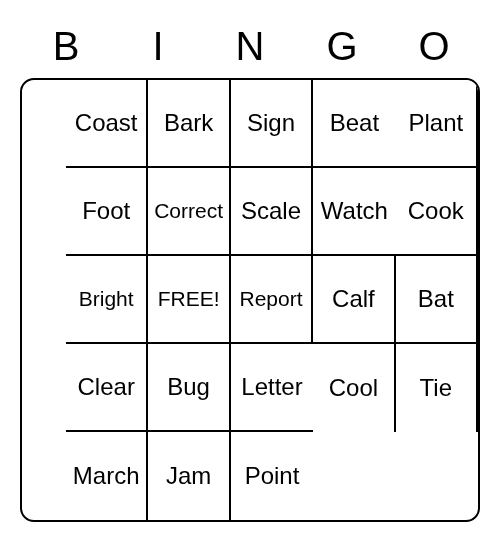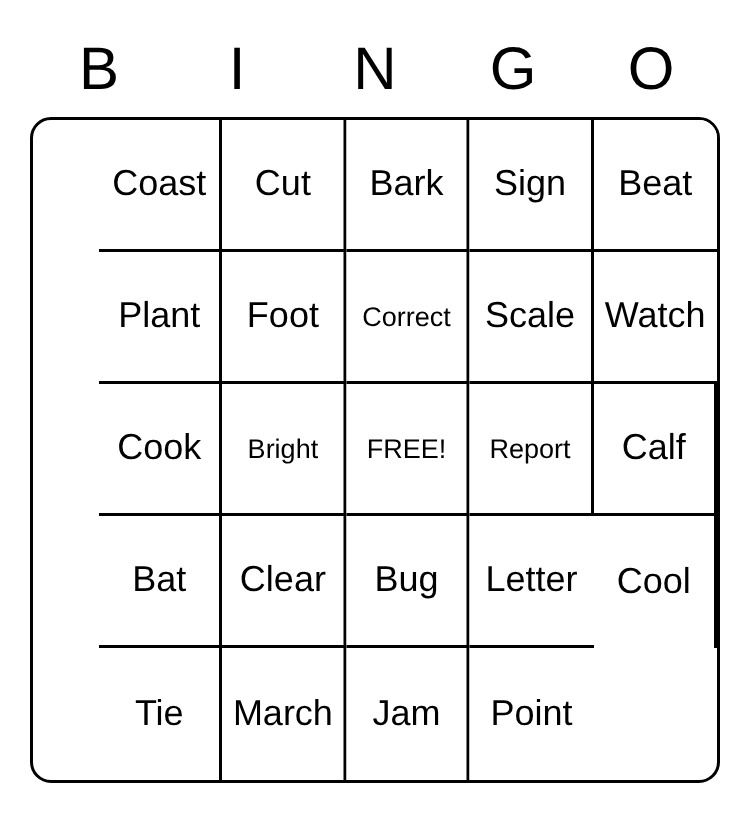--- a/index.html
+++ b/index.html
@@ -42,39 +42,38 @@
     border-bottom: 2px solid #000;
     display: flex;
     align-items: center;
     justify-content: center;
     font-size: 24px;
     color: #000;
     text-align: center;
     padding: 2px;
     background: #fff;
   }
-  .cell.small { font-size: 18px; }
+  .cell.small { font-size: 21px; }
   .cell.col-last { border-right: none; }
   .cell.row-last { border-bottom: none; text-align: center; }
 </style>
 </head>
 <body>
 
 <div class="card">
   <div class="header">
     <div class="header-cell">B</div>
     <div class="header-cell">I</div>
     <div class="header-cell">N</div>
     <div class="header-cell">G</div>
     <div class="header-cell">O</div>
   </div>
   <div class="grid">
 
     <div class="cell">Coast</div>
-    <div class="cell">Cut</div>
     <div class="cell">Bark</div>
     <div class="cell">Sign</div>
     <div class="cell col-last">Beat</div>
 
     <div class="cell">Plant</div>
     <div class="cell">Foot</div>
     <div class="cell small">Correct</div>
     <div class="cell">Scale</div>
     <div class="cell col-last">Watch</div>
 

